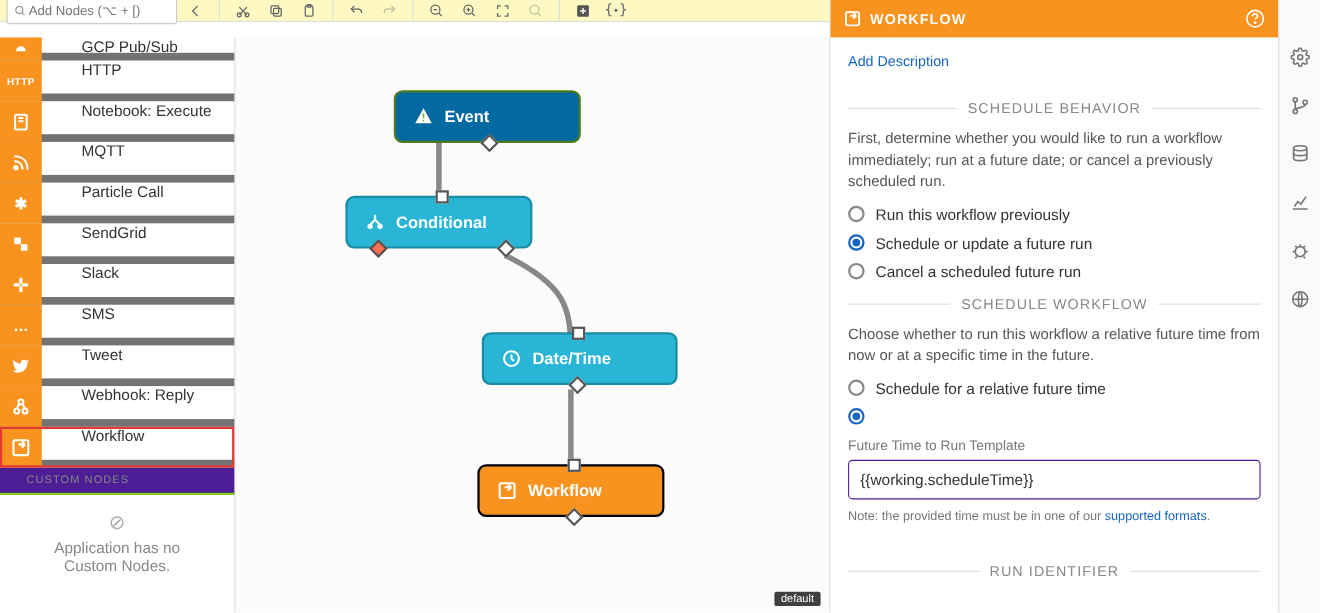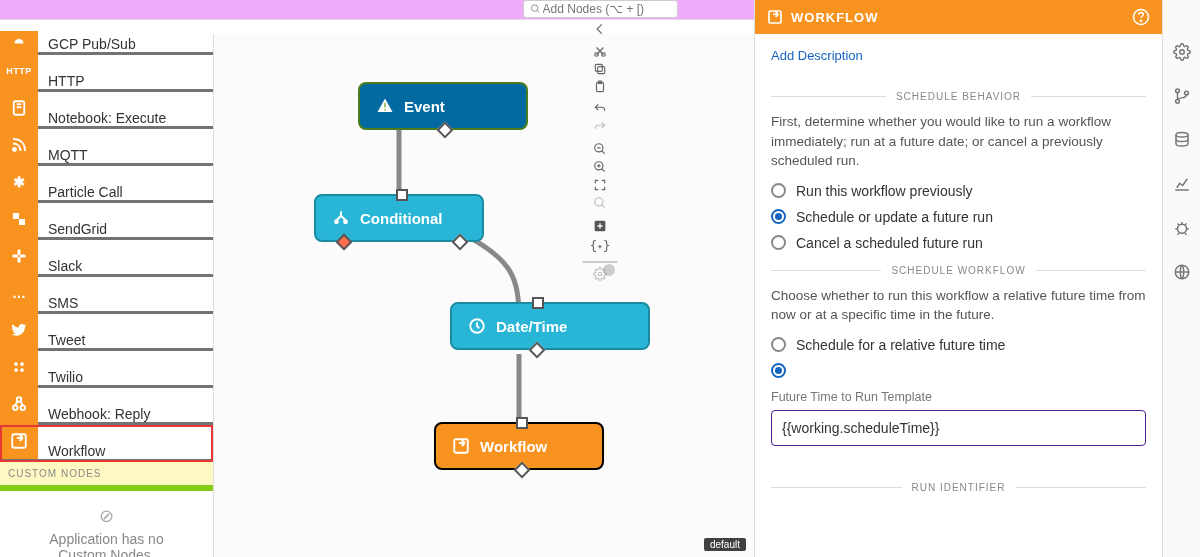--- a/index.html
+++ b/index.html
@@ -1,36 +1,36 @@
 <!DOCTYPE html>
 <html><head>
 <meta charset="utf-8">
 <style>
   * { box-sizing: border-box; }
   html, body { margin:0; padding:0; font-family: -apple-system, "Helvetica Neue", Arial, sans-serif; font-size:13px; color:#333; }
   body { width:1200px; height:557px; overflow:hidden; position:relative; background:#fff; }
 
   
-  .toolbar { position:absolute; top:0; left:0; right:0; height:20px; background:#f0abfc; border-bottom:1px solid #ddd; display:flex; align-items:center; padding:0 6px; gap:4px; z-index:5;flex-direction:column; }
+  .toolbar { position:absolute; top:0; left:0; right:0; height:20px; background:#fef9c3; border-bottom:1px solid #ddd; display:flex; align-items:center; padding:0 6px; gap:4px; z-index:5; }
   .toolbar .searchbox { display:flex; align-items:center; border:1px solid #ccc; background:#fff; border-radius:3px; height:24px; padding:0 6px; width:155px; }
   .toolbar .searchbox input { border:none; outline:none; font-size:12px; width:100%; }
   .toolbar .sep { width:1px; height:20px; background:#ddd; margin:0 4px; }
   .tbtn { width:26px; height:26px; display:flex; align-items:center; justify-content:center; color:#666; border-radius:3px; }
   .toolbar .toggle { width:36px; height:18px; border:1px solid #ccc; border-radius:9px; position:relative; background:#fff; }
   .toolbar .toggle::after { content:""; position:absolute; width:12px; height:12px; border-radius:50%; background:#ccc; top:2px; right:2px; }
 
   
   .palette { position:absolute; top:34px; left:0; bottom:0; width:214px; background:#fff; border-right:1px solid #ddd; display:flex; flex-direction:column; z-index:4; }
   .palette .plist { flex:0 0 auto; }
-  .node-row { display:flex; align-items:flex-end; height:37px; border-bottom:3px solid #737373; position:relative; }
+  .node-row { display:flex; align-items:flex-start; height:37px; border-bottom:7px solid #737373; position:relative;gap:26px; }
   .node-row .nicon { width:38px; height:37px; background:#f7931e; display:flex; align-items:center; justify-content:center; color:#fff; font-size:14px; font-weight:bold; }
   .node-row .nicon.small { font-size:9px; letter-spacing:0.5px; }
   .node-row .nlabel { padding-left:10px; font-size:14px; color:#333; }
   .node-row.highlight { outline:2px solid #e53935; outline-offset:-2px; }
-  .section-head { font-size:10px; letter-spacing:1px; color:#888; padding:6px 8px; border-bottom:6px solid #84cc16; background:#fef9c3; }
+  .section-head { font-size:10px; letter-spacing:1px; color:#888; padding:6px 24px; border-bottom:2px solid #84cc16; background:#4c1d95; }
   .empty-custom { text-align:center; color:#888; padding:14px 20px 0; font-size:14px; }
   .empty-custom .noicon { font-size:18px; color:#aaa; margin-bottom:4px; }
 
   
   .canvas { position:absolute; top:34px; left:214px; right:446px; bottom:0; background:#fbfbfb; overflow:hidden; }
   .canvas svg.wires { position:absolute; inset:0; width:100%; height:100%; }
   .cnode { position:absolute; border-radius:8px; color:#fff; display:flex; align-items:center; gap:10px; padding:0 16px; font-weight:600; font-size:15px; border:2px solid rgba(0,0,0,0.5); }
   .cnode .cicon { width:18px; height:18px; display:flex; align-items:center; justify-content:center; }
   .cnode.green  { background:#0369a1; border-color:#4b7c1f;margin-left:44px; }
   .cnode.blue   { background:#29b6d6; border-color:#1a8ba3; }
@@ -39,21 +39,21 @@
   .port.sq { transform:none; border-color:#555; }
   .port.red { background:#ff6f4f; }
   .badge-default { position:absolute; right:8px; bottom:6px; background:#404040; color:#fff; font-size:10px; padding:1px 6px; border-radius:2px; }
 
   
   .inspector { position:absolute; top:0; right:38px; bottom:0; width:408px; background:#fff; border-left:1px solid #ddd; display:flex; flex-direction:column; z-index:6; }
   .insp-head { height:34px; background:#f7931e; color:#fff; display:flex; align-items:center; padding:0 12px; font-weight:700; letter-spacing:1px; font-size:13px; justify-content:space-between; }
   .insp-head .left { display:flex; align-items:center; gap:8px; }
   .insp-body { padding:14px 16px; overflow:auto; flex:1; }
   .add-desc { color:#1565c0; font-size:13px; margin-bottom:14px; display:inline-block; }
-  .hr-label { display:flex; align-items:center; color:#888; font-size:10px; letter-spacing:1px; margin:14px 0 10px; }
+  .hr-label { display:flex; align-items:center; color:#888; font-size:13px; letter-spacing:1px; margin:14px 0 10px; }
   .hr-label::before, .hr-label::after { content:""; flex:1; height:1px; background:#ddd; }
   .hr-label span { padding:0 10px; }
   .desc { color:#555; font-size:13.5px; line-height:1.45; margin-bottom:12px; }
   .radio-row { display:flex; align-items:center; gap:10px; margin:10px 0; font-size:14px; color:#333; }
   .radio { width:15px; height:15px; border:2px solid #888; border-radius:50%; display:inline-flex; align-items:center; justify-content:center; }
   .radio.checked { border-color:#1565c0; }
   .radio.checked::after { content:""; width:7px; height:7px; background:#1565c0; border-radius:50%; }
   .field-label { font-size:12.5px; color:#777; margin:12px 0 6px; }
   .txt-input { width:100%; border:1px solid #4c1d95; border-radius:4px; padding:9px 10px; font-size:14px; color:#333; font-family:inherit; }
   .note { font-size:11.5px; color:#777; margin-top:10px; }
@@ -229,31 +229,20 @@
       <div class="node-row">
         <div class="nicon">
           <svg width="18" height="18" viewBox="0 0 24 24" fill="#fff">
             <path d="M22 5.8c-.8.4-1.6.6-2.5.7.9-.5 1.6-1.4 1.9-2.4-.8.5-1.8.9-2.7 1.1C17.9 4.3 16.8 4 15.7 4c-2.2 0-4 1.8-4 4 0 .3 0 .6.1.9C8.3 8.7 5.1 7 3 4.4c-.3.6-.5 1.3-.5 2 0 1.4.7 2.6 1.8 3.3-.7 0-1.3-.2-1.8-.5v.1c0 1.9 1.4 3.6 3.2 3.9-.3.1-.7.1-1.1.1-.3 0-.5 0-.8-.1.5 1.6 2 2.8 3.8 2.8-1.4 1.1-3.1 1.7-5 1.7H2c1.8 1.2 4 1.9 6.3 1.9 7.5 0 11.7-6.3 11.7-11.7v-.5c.8-.6 1.5-1.3 2-2.1z"></path>
           </svg>
         </div>
         <div class="nlabel">Tweet</div>
       </div>
       <div class="node-row">
         <div class="nicon">
-          <svg width="18" height="18" viewBox="0 0 24 24" fill="#fff">
-            <circle cx="8" cy="8" r="2.5"></circle>
-            <circle cx="16" cy="8" r="2.5"></circle>
-            <circle cx="8" cy="16" r="2.5"></circle>
-            <circle cx="16" cy="16" r="2.5"></circle>
-          </svg>
-        </div>
-        <div class="nlabel">Twilio</div>
-      </div>
-      <div class="node-row">
-        <div class="nicon">
           <svg width="18" height="18" viewBox="0 0 24 24" fill="none" stroke="#fff" stroke-width="2.5">
             <circle cx="7" cy="17" r="3"></circle>
             <circle cx="17" cy="17" r="3"></circle>
             <circle cx="12" cy="6" r="3"></circle>
             <path d="M10 8 L7 14"></path>
             <path d="M14 8 L17 14"></path>
           </svg>
         </div>
         <div class="nlabel">Webhook: Reply</div>
       </div>
@@ -289,37 +278,37 @@
         <svg width="18" height="18" viewBox="0 0 24 24" fill="#fff">
           <path d="M12 2 L22 20 L2 20 Z"></path>
           <rect x="11" y="8" width="2" height="6" fill="#7cb342"></rect>
           <rect x="11" y="16" width="2" height="2" fill="#7cb342"></rect>
         </svg>
       </span>
     <span>Event</span>
     <span class="port" style="left:79px; bottom:-8px;"></span>
   </div>
 
-  <div class="cnode blue" style="left:100px; top:160px; width:170px; height:48px;">
+  <div class="cnode blue" style="left:100px; top:144px; width:170px; height:48px;">
     <span class="cicon">
         <svg width="18" height="18" viewBox="0 0 24 24" fill="none" stroke="#fff" stroke-width="2.5">
           <path d="M12 3 v6"></path>
           <path d="M12 9 l-6 6"></path>
           <path d="M12 9 l6 6"></path>
           <circle cx="6" cy="17" r="2" fill="#fff"></circle>
           <circle cx="18" cy="17" r="2" fill="#fff"></circle>
         </svg>
       </span>
     <span>Conditional</span>
     <span class="port sq" style="left:80px; top:-7px;"></span>
     <span class="port red" style="left:22px; bottom:-8px;"></span>
     <span class="port" style="left:138px; bottom:-8px;"></span>
   </div>
 
-  <div class="cnode blue" style="left:236px; top:268px; width:200px; height:48px;">
+  <div class="cnode blue" style="left:224px; top:268px; width:178px; height:48px;">
     <span class="cicon">
         <svg width="18" height="18" viewBox="0 0 24 24" fill="none" stroke="#fff" stroke-width="2.5">
           <circle cx="12" cy="12" r="9"></circle>
           <path d="M12 7 v5 l3 3"></path>
         </svg>
       </span>
     <span>Date/Time</span>
     <span class="port sq" style="left:80px; top:-7px;"></span>
     <span class="port" style="left:79px; bottom:-8px;"></span>
   </div>
@@ -385,20 +374,23 @@
     <div class="radio-row">
         <span class="radio"></span>
         <span>Schedule for a relative future time</span>
       </div>
     <div class="radio-row">
         <span class="radio checked"></span>
       </div>
 
     <div class="field-label">Future Time to Run Template</div>
     <input class="txt-input" value="{{working.scheduleTime}}" style="">
+    <div class="note">
+      <span>Note: the provided time must be in one of our </span><a>supported formats</a><span>.</span>
+    </div>
 
     <div class="hr-label" style="margin-top:36px;">
         <span>RUN IDENTIFIER</span>
       </div>
   </div>
 </div>
 
 <div class="rail">
   <div class="ri">
       <svg width="18" height="18" viewBox="0 0 24 24" fill="none" stroke="#777" stroke-width="2">

